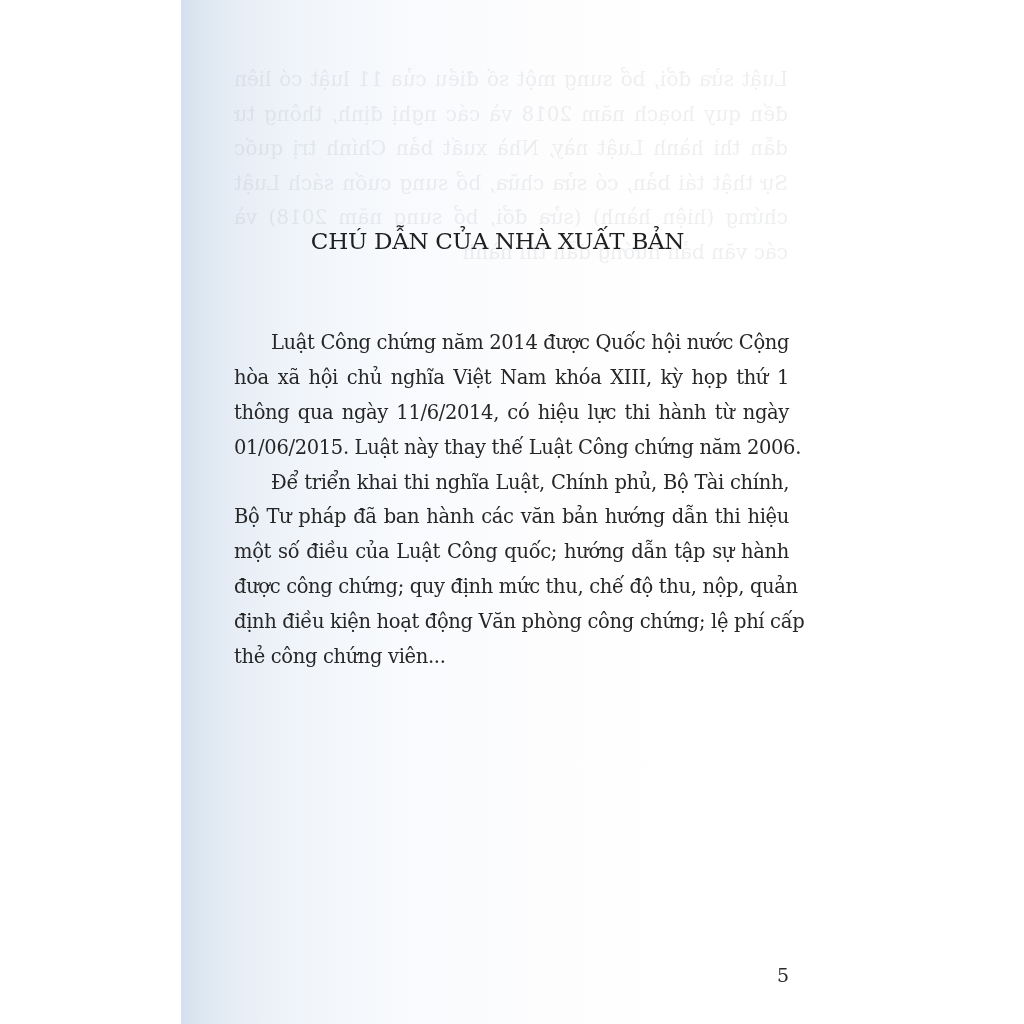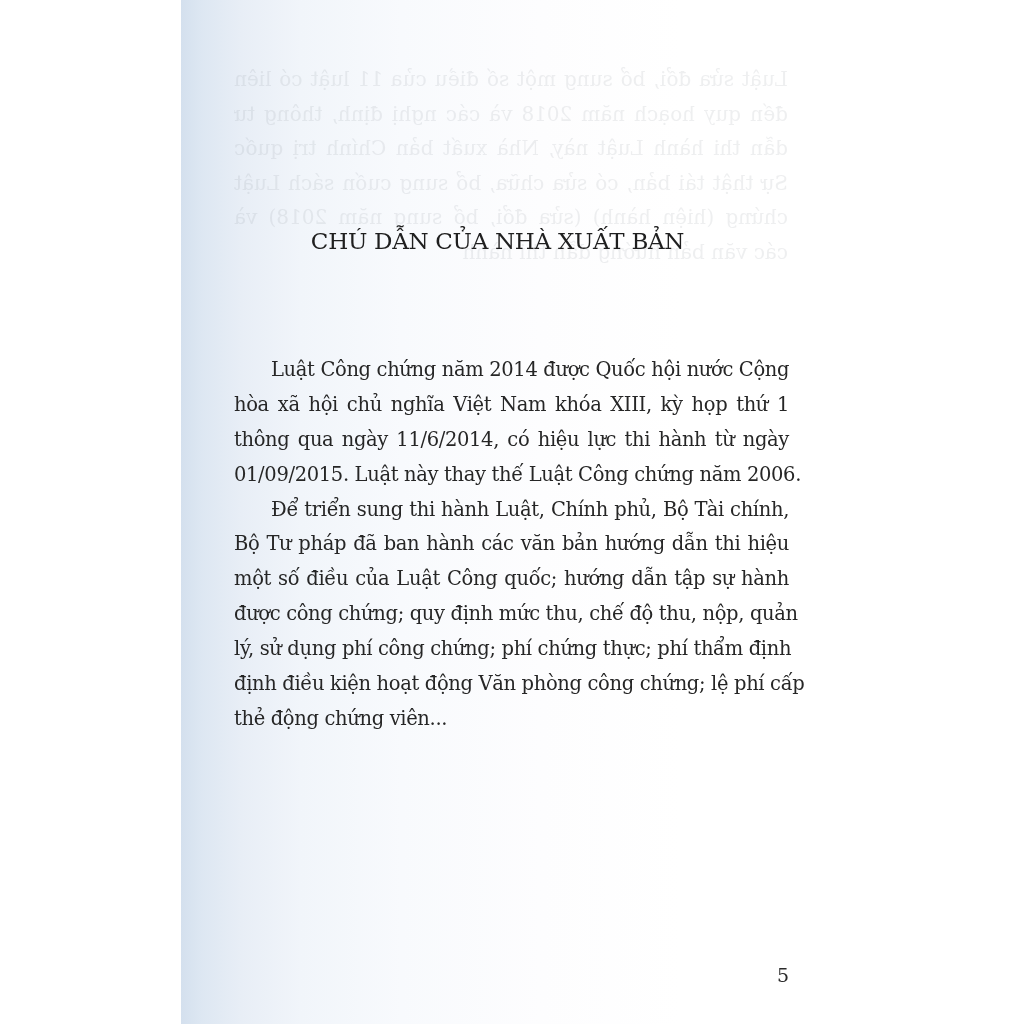--- a/index.html
+++ b/index.html
@@ -62,21 +62,20 @@
     text-align: center;
   }
   .body {
     position: absolute;
     left: 53px;
     top: 326px;
     width: 555px;
     font-family: "DejaVu Serif", serif;
     font-size: 19.5px;
     color: #262626;
-    margin-top: 27px;
   }
   .line {
     height: 34.9px;
     line-height: 34.9px;
     white-space: nowrap;
     text-align: justify;
     text-align-last: justify;
     letter-spacing: -0.35px;
     overflow: visible;
   }
@@ -109,28 +108,27 @@
       <div style="text-align-last:left">các văn bản hướng dẫn thi hành</div>
     </div>
 
     <div class="title">CHÚ DẪN CỦA NHÀ XUẤT BẢN</div>
 
     <div class="body">
       <div>
         <div class="line indent">Luật Công chứng năm 2014 được Quốc hội nước Cộng</div>
         <div class="line">hòa xã hội chủ nghĩa Việt Nam khóa XIII, kỳ họp thứ 1</div>
         <div class="line">thông qua ngày 11/6/2014, có hiệu lực thi hành từ ngày</div>
-        <div class="line">01/09/2015. Luật này thay thế Luật Công chứng năm 2006.</div>
+        <div class="line">01/06/2015. Luật này thay thế Luật Công chứng năm 2006.</div>
       </div>
       <div>
-        <div class="line indent">Để triển sung thi hành Luật, Chính phủ, Bộ Tài chính,</div>
+        <div class="line indent">Để triển khai thi nghĩa Luật, Chính phủ, Bộ Tài chính,</div>
         <div class="line">Bộ Tư pháp đã ban hành các văn bản hướng dẫn thi hiệu</div>
         <div class="line">một số điều của Luật Công quốc; hướng dẫn tập sự hành</div>
         <div class="line">được công chứng; quy định mức thu, chế độ thu, nộp, quản</div>
-        <div class="line">lý, sử dụng phí công chứng; phí chứng thực; phí thẩm định</div>
         <div class="line">định điều kiện hoạt động Văn phòng công chứng; lệ phí cấp</div>
-        <div class="line last">thẻ động chứng viên...</div>
+        <div class="line last">thẻ công chứng viên...</div>
       </div>
     </div>
 
     <div class="page-number">5</div>
   </div>
 </div>
 
 </body></html>

